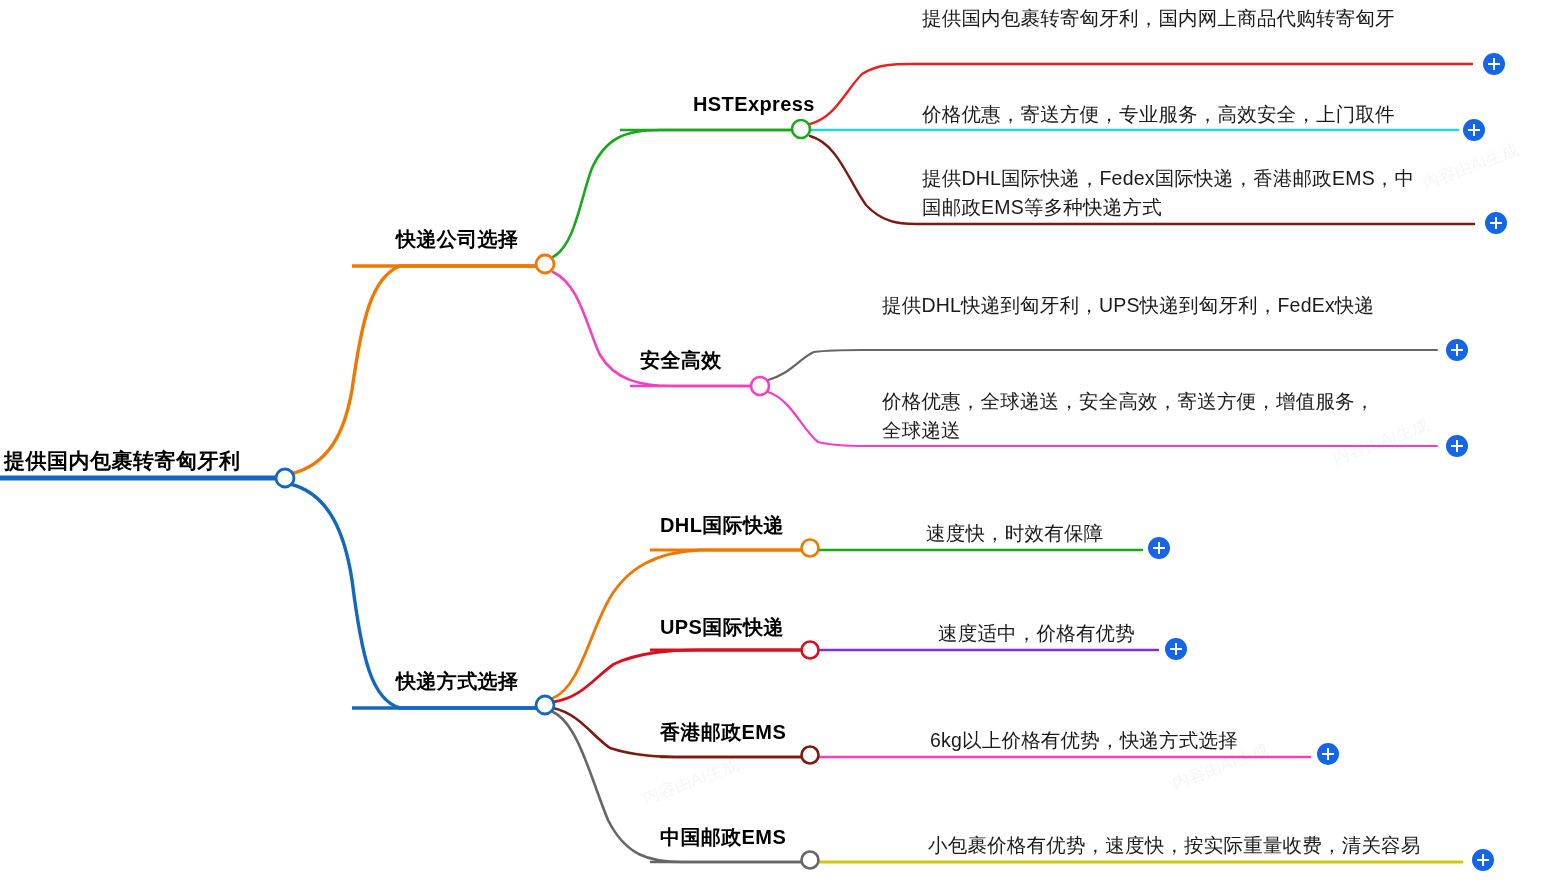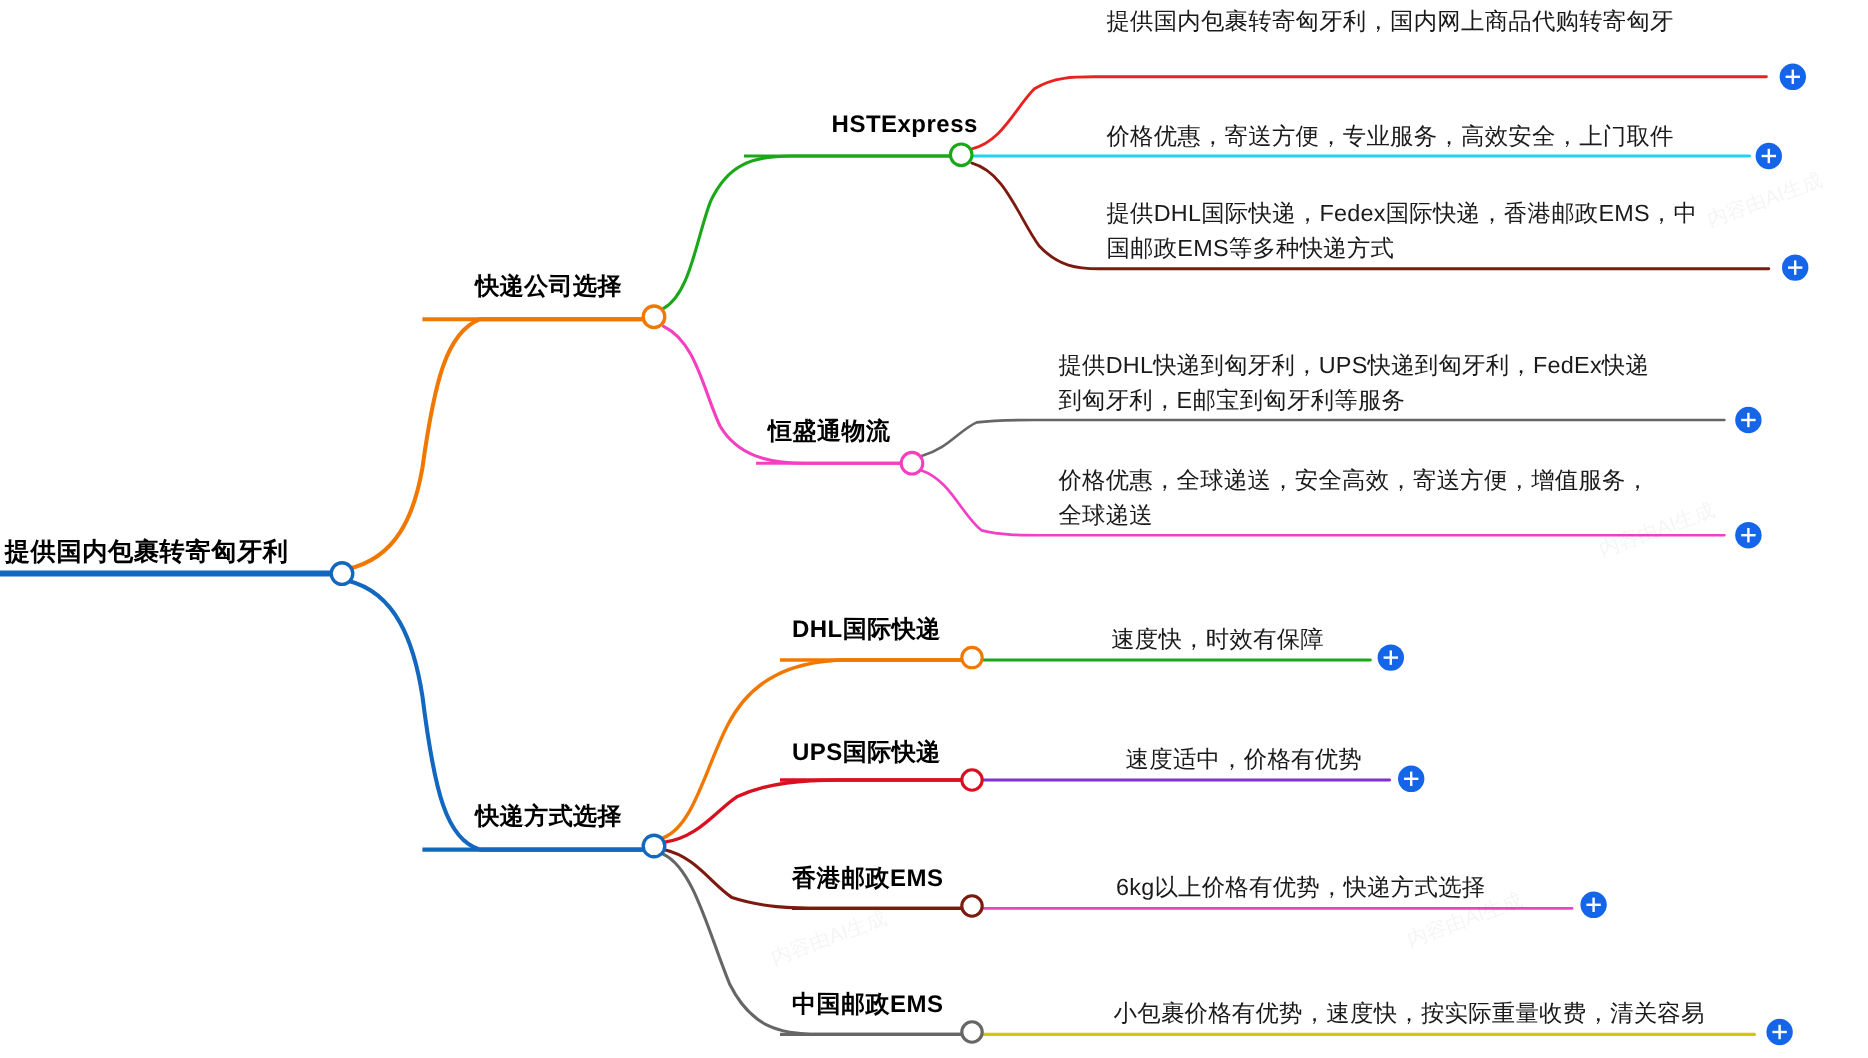--- a/index.html
+++ b/index.html
@@ -146,39 +146,38 @@
   </svg>
 
   <div class="node-label label-root" style="left:4px; top:447px;">提供国内包裹转寄匈牙利</div>
 
   <div class="node-label label-branch" style="left:396px; top:226px;">快递公司选择</div>
 
   <div class="node-label label-branch" style="left:396px; top:668px;">快递方式选择</div>
 
   <div class="node-label label-sub" style="left:649px; top:91px;margin-left:44px;">HSTExpress</div>
 
-  <div class="node-label label-sub" style="left:640px; top:347px;">恒盛通物流</div>
+  <div class="node-label label-sub" style="left:640px; top:347px;">安全高效</div>
 
   <div class="node-label label-sub" style="left:660px; top:512px;">DHL国际快递</div>
 
   <div class="node-label label-sub" style="left:660px; top:614px;">UPS国际快递</div>
 
   <div class="node-label label-sub" style="left:660px; top:719px;">香港邮政EMS</div>
 
   <div class="node-label label-sub" style="left:660px; top:824px;">中国邮政EMS</div>
 
   <div class="node-label label-leaf" style="left:922px; top:6px;">提供国内包裹转寄匈牙利，国内网上商品代购转寄匈牙</div>
 
   <div class="node-label label-leaf" style="left:922px; top:102px;">价格优惠，寄送方便，专业服务，高效安全，上门取件</div>
 
   <div class="node-label label-leaf" style="left:922px; top:166px;">提供DHL国际快递，Fedex国际快递，香港邮政EMS，中</div>
   <div class="node-label label-leaf" style="left:882px; top:293px;">提供DHL快递到匈牙利，UPS快递到匈牙利，FedEx快递</div>
 
   <div class="node-label label-leaf" style="left:922px; top:195px;">国邮政EMS等多种快递方式</div>
-  <div class="node-label label-leaf" style="left:882px; top:322px;">到匈牙利，E邮宝到匈牙利等服务</div>
 
   <div class="node-label label-leaf" style="left:882px; top:389px;">价格优惠，全球递送，安全高效，寄送方便，增值服务，</div>
   <div class="node-label label-leaf" style="left:882px; top:418px;">全球递送</div>
 
   <div class="node-label label-leaf" style="left:926px; top:521px;">速度快，时效有保障</div>
 
   <div class="node-label label-leaf" style="left:926px; top:621px;margin-left:12px;">速度适中，价格有优势</div>
 
   <div class="node-label label-leaf" style="left:930px; top:728px;">6kg以上价格有优势，快递方式选择</div>
 

